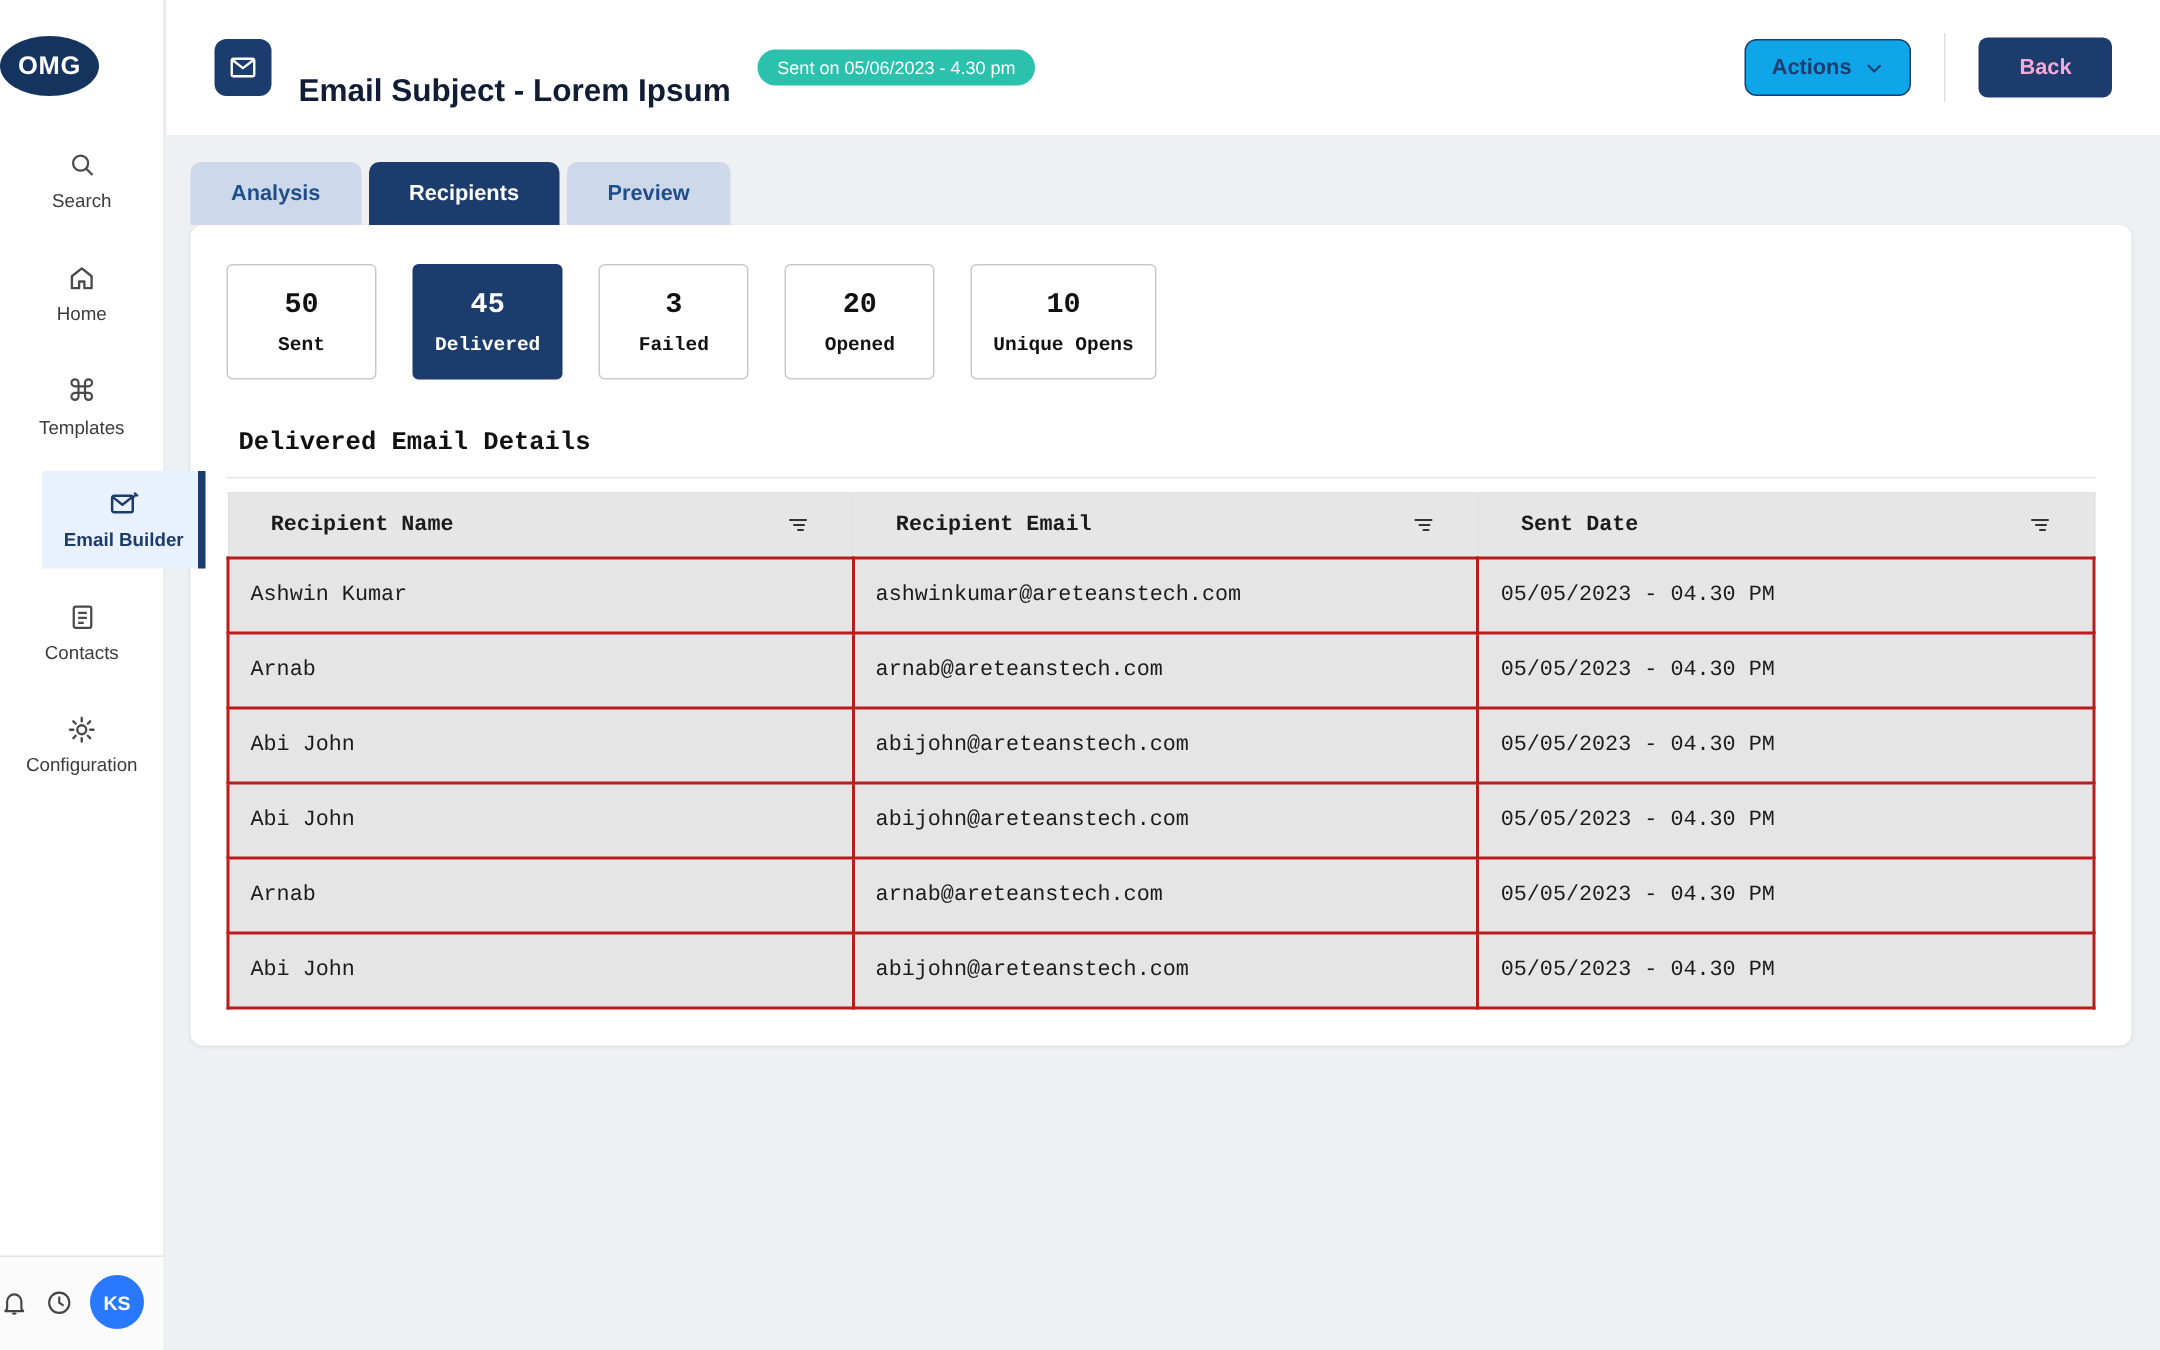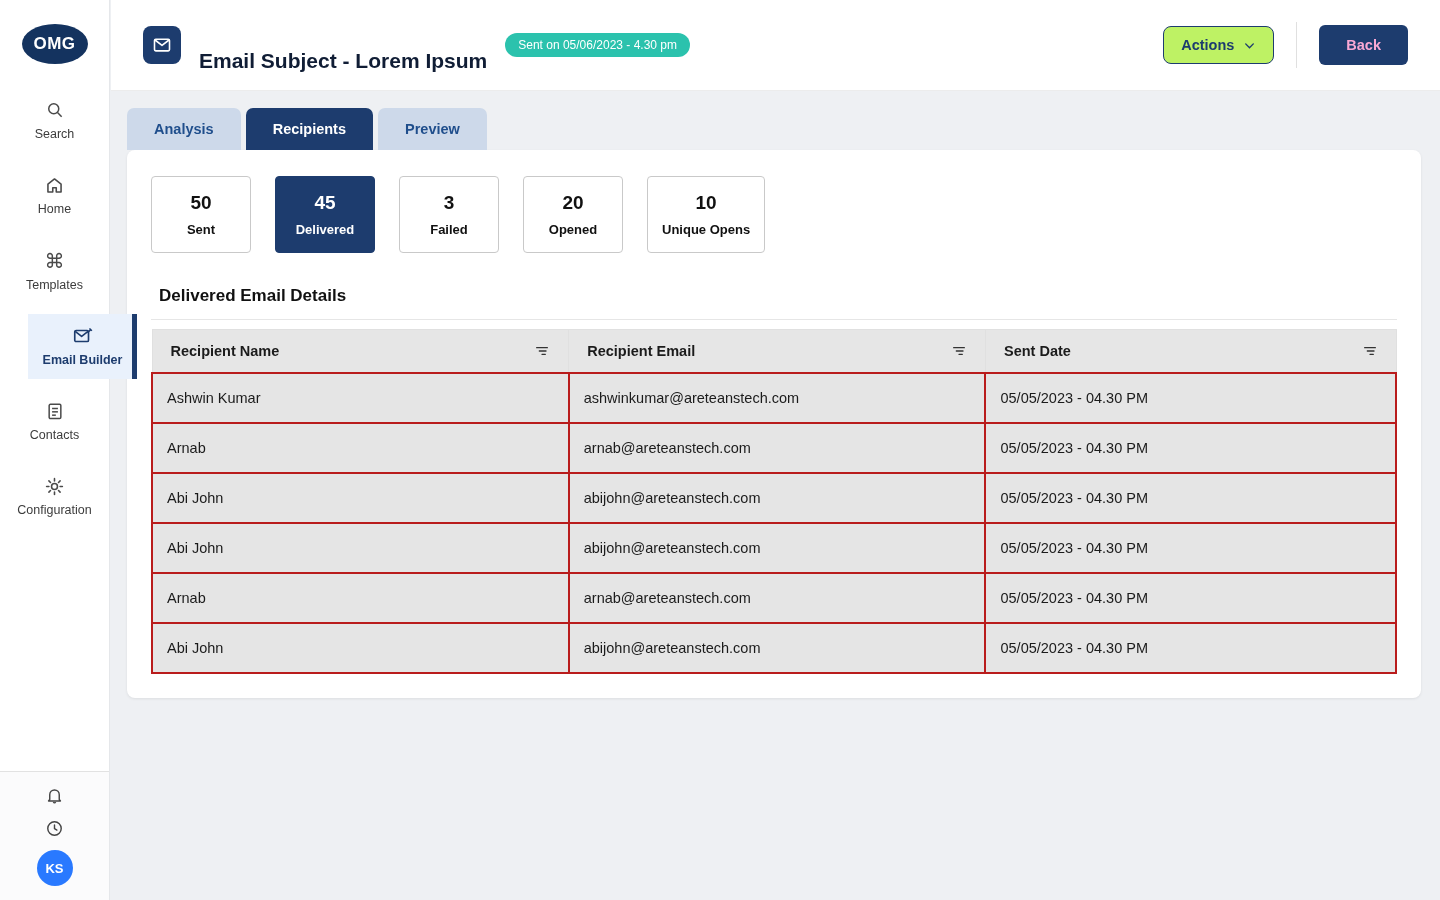--- a/index.html
+++ b/index.html
@@ -9,21 +9,21 @@
     background: #eef0f3;
     position: relative;
     overflow: hidden;
     color: #1b1b1b;
   }
 
   
   .sidebar {
     position: absolute; left: 0; top: 0; bottom: 0; width: 110px;
     background: #fff; border-right: 1px solid #e5e7ea;
-    display: flex; flex-direction: column; align-items: center; z-index: 5;
+    display: flex; flex-direction: column; z-index: 5;
   }
   .logo {
     margin-top: 24px; width: 66px; height: 40px; background: #14335f;
     border-radius: 50%; display: flex; align-items: center; justify-content: center;
     color: #fff; font-weight: 700; font-size: 17px; letter-spacing: .5px;
   }
   .nav { margin-top: 24px; width: 100%; display: flex; flex-direction: column; }
   .nav-item {
     position: relative; width: 100%; padding: 11px 4px; margin-bottom: 10px;
     display: flex; flex-direction: column; align-items: center; gap: 5px;
@@ -33,21 +33,21 @@
   .nav-item .lbl { font-size: 12.5px; text-align: center; line-height: 1.3; }
   .nav-item.active { background: #e9f1fc; color: #1d3c6e; font-weight: 700; margin-left: 28px; }
   .nav-item.active .icn { color: #1d3c6e; }
   .nav-item.active::after {
     content: ""; position: absolute; right: 0; top: 0; bottom: 0; width: 5px; background: #1d3c6e;
   }
   .cmd-glyph { font-size: 20px; line-height: 20px; }
   .sidebar-bottom {
     position: absolute; bottom: 0; left: 0; right: 0;
     border-top: 1px solid #e2e2e2; background: #fbfbfc;
-    padding: 12px 0 14px; display: flex; flex-direction: column; align-items: center; gap: 11px;
+    padding: 12px 0 14px; display: flex; flex-direction: row; align-items: center; gap: 11px;
   }
   .util-icn { color: #444; cursor: pointer; height: 22px; display:flex; align-items:center; }
   .avatar {
     width: 36px; height: 36px; border-radius: 50%; background: #2979ff;
     color: #fff; font-size: 13px; font-weight: 700;
     display: flex; align-items: center; justify-content: center; cursor: pointer;
   }
 
   
   .main { margin-left: 111px; }
@@ -59,58 +59,58 @@
     width: 38px; height: 38px; background: #1d3c6e; border-radius: 8px;
     display: flex; align-items: center; justify-content: center; margin-right: 18px;
   }
   .page-title { font-size: 21px; font-weight: 700; color: #101d35; margin-top: 32px; }
   .sent-badge {
     margin-left: 18px; background: #2bc2ad; color: #fff; font-size: 12px;
     padding: 5px 13px; border-radius: 13px; white-space: nowrap;
   }
   .header-right { margin-left: auto; display: flex; align-items: center; }
   .btn-actions {
-    display: inline-flex; align-items: center; gap: 9px; background: #bef264; color: #1d3c6e;
+    display: inline-flex; align-items: center; gap: 9px; background: #0ea5e9; color: #1d3c6e;
     border: 1.6px solid #1d3c6e; border-radius: 8px; padding: 10px 17px;
     font-family: inherit; font-size: 14.5px; font-weight: 700; cursor: pointer;
   }
   .header-divider { width: 1px; height: 46px; background: #e0e0e0; margin: 0 22px; }
   .btn-back {
     background: #1d3c6e; color: #f9a8d4; border: none; border-radius: 6px;
     padding: 12px 27px; font-family: inherit; font-size: 14.5px; font-weight: 700; cursor: pointer;
   }
 
   
   .tabs { display: flex; gap: 5px; padding: 17px 0 0 16px; }
   .tab {
     padding: 13px 27px; border-radius: 7px 7px 0 0; background: #cdd9ea;
     color: #1f4e8c; font-size: 14.5px; font-weight: 600; cursor: pointer;
   }
   .tab.active { background: #1d3c6e; color: #fff; font-weight: 700; }
 
   
   .card {
     margin: 0 19px 0 16px; background: #fff; border-radius: 8px;
-    box-shadow: 0 1px 3px rgba(0,0,0,.08); padding: 24px; min-height: 545px;
+    box-shadow: 0 1px 3px rgba(0,0,0,.08); padding: 24px; min-height: 545px; font-family: Liberation Mono, monospace;
   }
   .stats { display: flex; gap: 24px; padding: 2px 0 6px; }
   .stat {
     min-width: 100px; padding: 15px 14px; border: 1px solid #c9c9c9; border-radius: 4px;
     text-align: center; background: #fff; cursor: pointer;
   }
   .stat .v { font-size: 19px; font-weight: 700; color: #111; }
   .stat .l { margin-top: 8px; font-size: 13px; font-weight: 700; color: #111; white-space: nowrap; }
   .stat.active { background: #1d3c6e; border-color: #1d3c6e; }
   .stat.active .v, .stat.active .l { color: #fff; }
 
   .section-title { font-size: 17px; font-weight: 700; color: #111; margin: 27px 8px 13px; }
   .table-topline { height: 1px; background: #e6e6e6; margin-bottom: 9px; }
 
   table { width: 100%; border-collapse: collapse; font-size: 14.5px; color: #1b1b1b; }
-  thead th { background: #e6e6e6; text-align: left; font-weight: 700; padding: 13px 18px; border: 1px solid #e0e0e0; }
+  thead th { background: #e6e6e6; text-align: left; font-weight: 700; padding: 13px 28px; border: 1px solid #e0e0e0; }
   .th-inner { display: flex; align-items: center; justify-content: space-between; }
   tbody td { padding: 16px 14px; border: 2px solid #b91c1c; background: #e5e5e5; }
   .filter-btn { cursor: pointer; color: #333; display: flex; align-items: center; }
 </style>
 </head>
 <body>
 
 <div class="sidebar">
   <div class="logo">
     <span>OMG</span>

